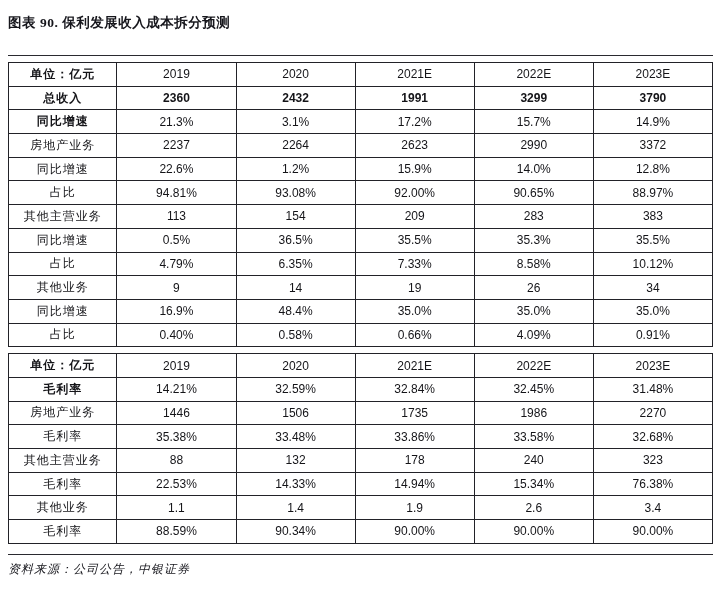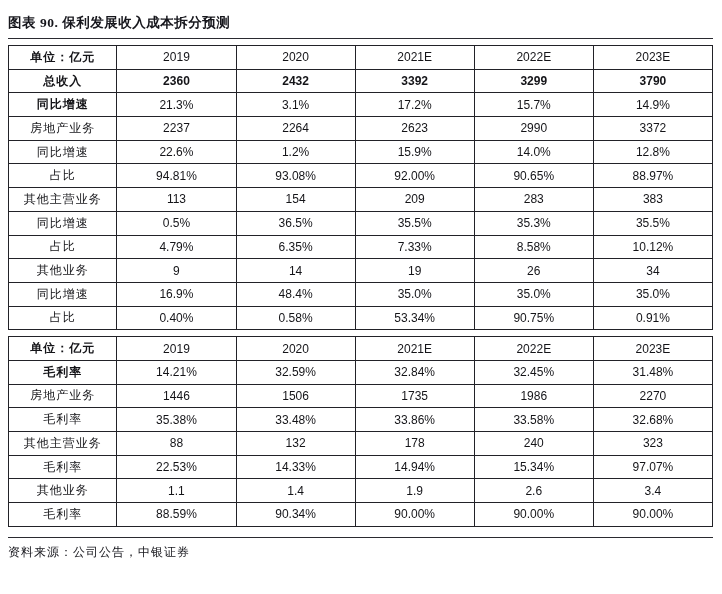--- a/index.html
+++ b/index.html
@@ -9,21 +9,21 @@
     color:#141418;
     overflow:hidden;
   }
   .page { margin:0 9px 0 8px; }
   .fig-title {
     margin-top:14px;
     font-size:13.5px;
     font-weight:bold;
     letter-spacing:0.5px;
     color:#16161c;
-    padding-bottom:6px;
+    padding-bottom:23px;
     border-bottom:1.4px solid #2a2a30;
   }
   table {
     width:100%;
     border-collapse:collapse;
     table-layout:fixed;
   }
   .tbl-1 { margin-top:6px; }
   .tbl-2 { margin-top:6px; }
   col.lblcol { width:15.4%; }
@@ -43,20 +43,21 @@
   }
   th.lbl, td.lbl { font-family:"Liberation Serif", serif; letter-spacing:1px; }
   th.lbl { font-weight:bold; }
   td.num { font-family:"Liberation Sans", sans-serif; }
   .b { font-weight:bold; }
   .src-line {
     margin-top:10px;
     border-top:1.4px solid #2a2a30;
     padding-top:6px;
     font-size:12px;
+    font-style:italic;
     letter-spacing:1px;
     color:#16161c;
   }
 </style>
 </head>
 <body>
 
 <div class="page">
 
   <div class="fig-title">图表 90. 保利发展收入成本拆分预测</div>
@@ -78,21 +79,21 @@
         <th>2021E</th>
         <th>2022E</th>
         <th>2023E</th>
       </tr>
     </thead>
     <tbody>
       <tr>
         <td class="lbl b">总收入</td>
         <td class="num b">2360</td>
         <td class="num b">2432</td>
-        <td class="num b">3392</td>
+        <td class="num b">1991</td>
         <td class="num b">3299</td>
         <td class="num b">3790</td>
       </tr>
       <tr>
         <td class="lbl b">同比增速</td>
         <td class="num">21.3%</td>
         <td class="num">3.1%</td>
         <td class="num">17.2%</td>
         <td class="num">15.7%</td>
         <td class="num">14.9%</td>
@@ -158,22 +159,22 @@
         <td class="num">16.9%</td>
         <td class="num">48.4%</td>
         <td class="num">35.0%</td>
         <td class="num">35.0%</td>
         <td class="num">35.0%</td>
       </tr>
       <tr>
         <td class="lbl">占比</td>
         <td class="num">0.40%</td>
         <td class="num">0.58%</td>
-        <td class="num">53.34%</td>
-        <td class="num">90.75%</td>
+        <td class="num">0.66%</td>
+        <td class="num">4.09%</td>
         <td class="num">0.91%</td>
       </tr>
     </tbody>
   </table>
 
   <table class="tbl-2">
     <colgroup>
         <col class="lblcol">
         <col>
         <col>
@@ -223,21 +224,21 @@
         <td class="num">178</td>
         <td class="num">240</td>
         <td class="num">323</td>
       </tr>
       <tr>
         <td class="lbl">毛利率</td>
         <td class="num">22.53%</td>
         <td class="num">14.33%</td>
         <td class="num">14.94%</td>
         <td class="num">15.34%</td>
-        <td class="num">97.07%</td>
+        <td class="num">76.38%</td>
       </tr>
       <tr>
         <td class="lbl">其他业务</td>
         <td class="num">1.1</td>
         <td class="num">1.4</td>
         <td class="num">1.9</td>
         <td class="num">2.6</td>
         <td class="num">3.4</td>
       </tr>
       <tr>

